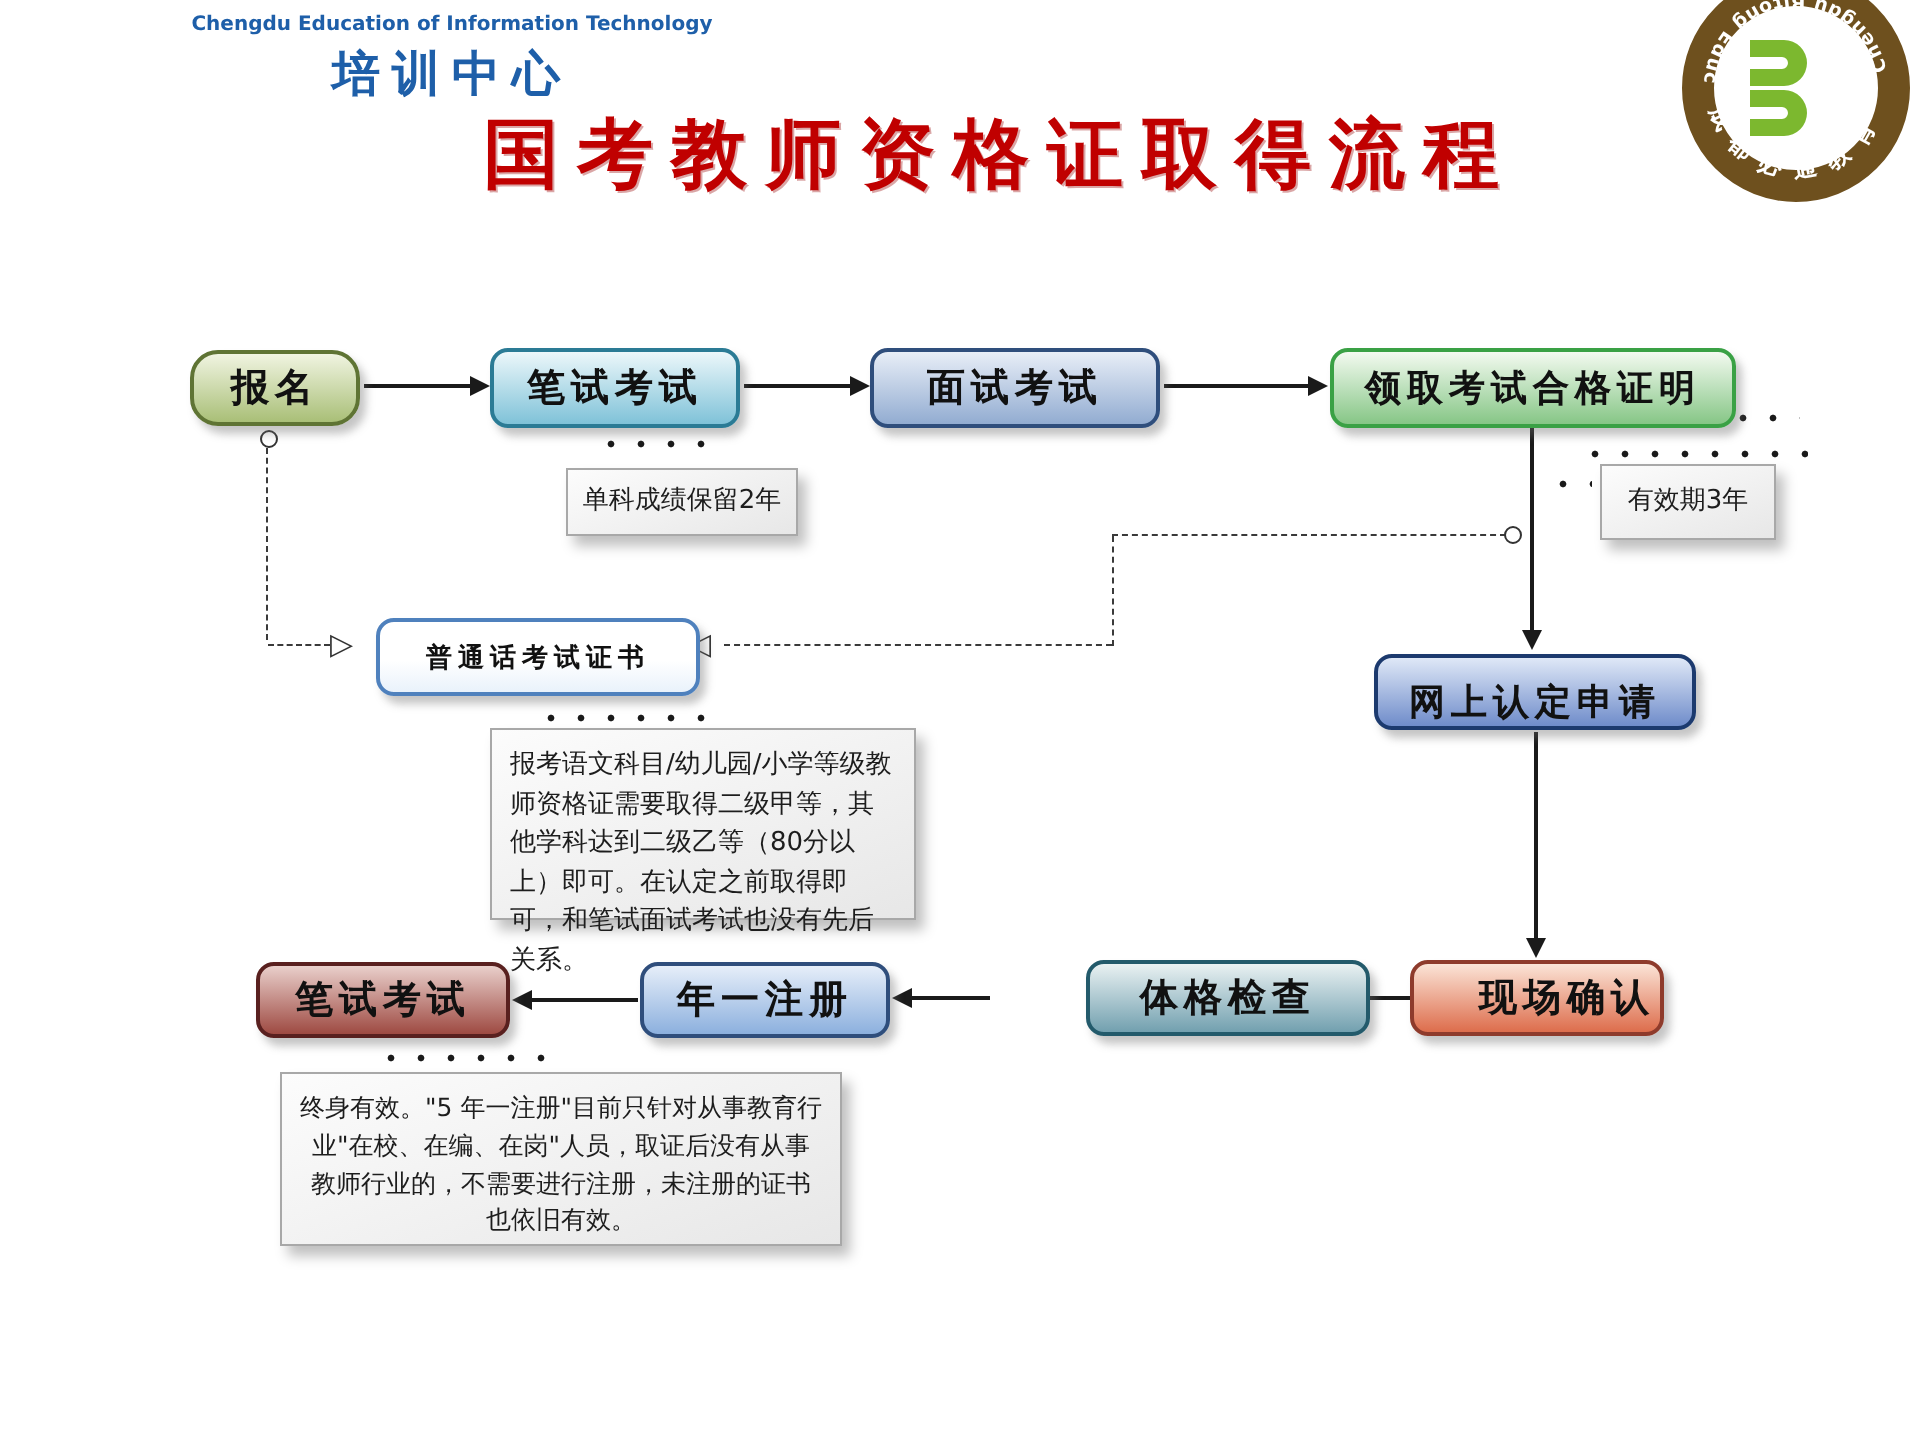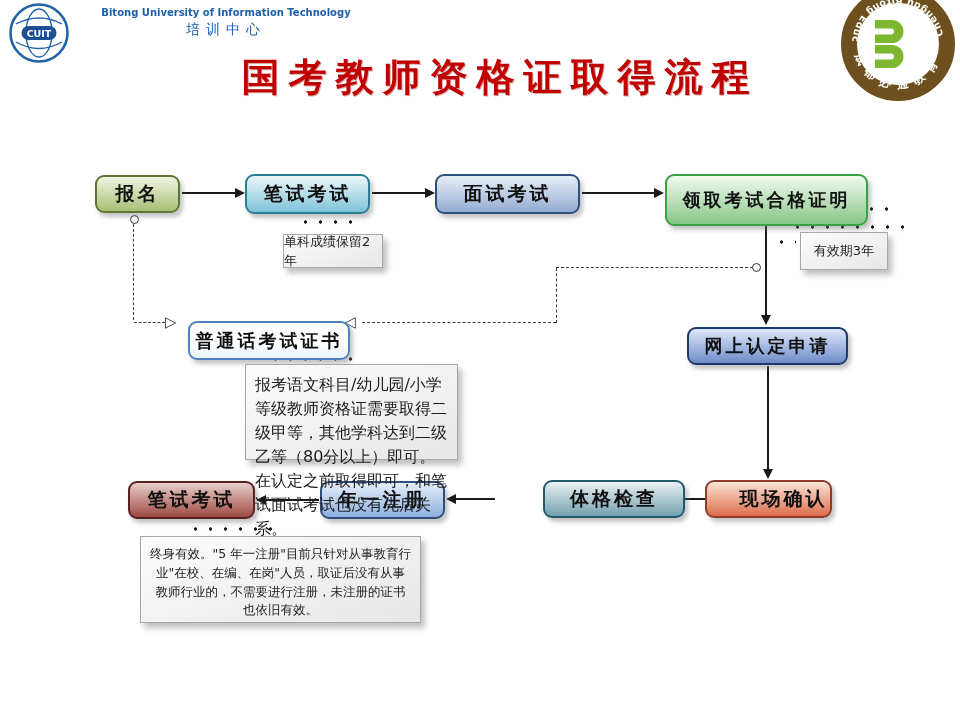--- a/index.html
+++ b/index.html
@@ -3,34 +3,34 @@
 <meta charset="utf-8">
 <style>
   html,body{margin:0;padding:0;background:#888;}
   .slide{position:relative;width:960px;height:720px;background:#ffffff;overflow:hidden;
          font-family:"DejaVu Sans",sans-serif;margin:0 auto;}
 
   
   .univ-block{position:absolute;left:66px;top:6px;width:320px;text-align:center;color:#1e5fa9;}
   .univ-cn{font-size:26px;font-weight:bold;letter-spacing:4px;font-family:"DejaVu Serif",serif;}
   .univ-en{font-size:10px;font-weight:bold;margin-top:1px;}
-  .univ-center{font-size:14px;font-weight:normal;letter-spacing:6px;margin-top:3px;font-family:"DejaVu Serif",serif;}
+  .univ-center{font-size:24px;font-weight:bold;letter-spacing:6px;margin-top:3px;font-family:"DejaVu Serif",serif;}
   .main-title{position:absolute;left:240px;top:32px;width:520px;text-align:center;
       font-family:"DejaVu Serif",serif;font-weight:bold;font-size:38px;color:#c00000;
       letter-spacing:9px;text-shadow:1px 1px 0 rgba(150,0,0,.35);margin-top:20px;}
   .cuit-logo{position:absolute;left:8px;top:2px;}
   .bitong-logo{position:absolute;left:838px;top:-16px;}
 
   
   .node{position:absolute;box-sizing:border-box;border:2.4px solid;border-radius:9px;
         display:flex;align-items:center;justify-content:center;
         font-weight:bold;font-size:19px;letter-spacing:3px;color:#111;
         font-family:"DejaVu Serif",serif;
         box-shadow:3px 4px 4px rgba(110,110,110,.4);}
-  .c-green {border-color:#5f7434;background:linear-gradient(#f0f4e1,#a9bf77);}
+  .c-green {border-color:#5f7434;background:linear-gradient(#f0f4e1,#a9bf77);border-radius:14px;}
   .c-cyan  {border-color:#2b7b95;background:linear-gradient(#ecf7fa,#7fc2d8);}
   .c-blue  {border-color:#2f4e7c;background:linear-gradient(#e8eef7,#92acd1);}
   .c-bgreen{border-color:#3aa145;background:linear-gradient(#f3faf0,#86c686);}
   .c-white {border-color:#4f81bd;background:linear-gradient(#ffffff 55%,#e9f2fb);}
   .c-navy  {border-color:#1c3a6e;background:linear-gradient(#dfe8f7,#6f8cca);}
   .c-orange{border-color:#8e3b2c;background:linear-gradient(#fbe4d7,#dd6d4c);padding-left:30px;}
   .c-teal  {border-color:#235a6b;background:linear-gradient(#e9f1f2,#72a0af);}
   .c-lblue {border-color:#2f4e7c;background:linear-gradient(#e6eef9,#8cb0de);}
   .c-dred  {border-color:#59201f;background:linear-gradient(#e9cfcb,#9e4a42);}
 
@@ -43,41 +43,31 @@
   .head-l{position:absolute;width:0;height:0;border-top:5px solid transparent;border-bottom:5px solid transparent;border-right:10px solid #1a1a1a;}
   .head-d{position:absolute;width:0;height:0;border-left:5px solid transparent;border-right:5px solid transparent;border-top:10px solid #1a1a1a;}
   .conn-circle{position:absolute;width:7px;height:7px;border:1.6px solid #333;border-radius:50%;background:#fff;}
   .open-arrow{position:absolute;font-size:15px;color:#333;line-height:1;font-family:"DejaVu Sans",sans-serif;}
   .dots{position:absolute;background-image:radial-gradient(circle,#1a1a1a 1.4px,transparent 1.9px);
         background-size:15px 12px;background-position:2px 2px;}
 
   
   .note{position:absolute;box-sizing:border-box;background:linear-gradient(160deg,#fcfcfc,#e7e7e7);
         border:1px solid #a8a8a8;box-shadow:4px 5px 6px rgba(0,0,0,.25);
-        color:#1d1d1d;font-size:16px;line-height:1.5;}
+        color:#1d1d1d;font-size:13px;line-height:1.5;}
   .note-center{display:flex;align-items:center;justify-content:center;font-size:13px;}
 </style>
 </head>
 <body>
 
 <div class="slide">
 
-  <div class="cuit-logo">
-    <svg width="62" height="62" viewBox="0 0 62 62">
-      <circle cx="31" cy="31" r="28.5" fill="#ffffff" stroke="#2263a8" stroke-width="2.6"></circle>
-      <ellipse cx="31" cy="31" rx="13" ry="24" fill="none" stroke="#2263a8" stroke-width="1.4"></ellipse>
-      <path d="M8 40 Q31 53 54 40" fill="none" stroke="#2263a8" stroke-width="1.4"></path>
-      <path d="M8 22 Q31 10 54 22" fill="none" stroke="#2263a8" stroke-width="1.4"></path>
-      <rect x="13.5" y="24" width="35" height="14" rx="7" fill="#1d4f94"></rect>
-      <text x="31" y="34.5" text-anchor="middle" font-size="9.5" font-weight="bold" fill="#ffffff">CUIT</text>
-    </svg>
-  </div>
 
   <div class="univ-block">
-    <div class="univ-en">Bitong University of Information Technology</div>
+    <div class="univ-en">Chengdu Education of Information Technology</div>
     <div class="univ-center">培训中心</div>
   </div>
 
   <div class="main-title">国考教师资格证取得流程</div>
 
   <div class="bitong-logo">
     <svg width="120" height="120" viewBox="0 0 120 120">
       <circle cx="60" cy="60" r="49" fill="#ffffff" stroke="#6e501e" stroke-width="16"></circle>
       <defs>
         <path id="arcTop" d="M 106 60 A 46 46 0 0 0 14 60"></path>
@@ -133,43 +123,43 @@
 
   <div class="node c-green" style="left:95px;top:175px;width:85px;height:38px;">
       <span>报名</span>
     </div>
   <div class="node c-cyan" style="left:245px;top:174px;width:125px;height:40px;">
       <span>笔试考试</span>
     </div>
   <div class="node c-blue" style="left:435px;top:174px;width:145px;height:40px;">
       <span>面试考试</span>
     </div>
-  <div class="node c-bgreen" style="left:665px;top:174px;width:203px;height:52px;font-size:18px;">
+  <div class="node c-bgreen" style="left:665px;top:174px;width:203px;height:40px;font-size:18px;">
       <span>领取考试合格证明</span>
     </div>
-  <div class="node c-white" style="left:188px;top:321px;width:162px;height:39px;font-size:18px;">
+  <div class="node c-white" style="left:188px;top:309px;width:162px;height:39px;font-size:13px;">
       <span>普通话考试证书</span>
     </div>
-  <div class="node c-navy" style="left:687px;top:327px;width:161px;height:38px;font-size:18px;">
+  <div class="node c-navy" style="left:687px;top:327px;width:161px;height:38px;font-size:18px;align-items:flex-end;">
       <span>网上认定申请</span>
     </div>
   <div class="node c-orange" style="left:705px;top:480px;width:127px;height:38px;">
       <span>现场确认</span>
     </div>
   <div class="node c-teal" style="left:495px;top:480px;width:142px;height:38px;margin-left:48px;">
       <span>体格检查</span>
     </div>
   <div class="node c-lblue" style="left:320px;top:481px;width:125px;height:38px;">
       <span>年一注册</span>
     </div>
   <div class="node c-dred" style="left:128px;top:481px;width:127px;height:38px;">
       <span>笔试考试</span>
     </div>
 
-  <div class="note note-center" style="left:283px;top:234px;width:100px;height:34px;">
+  <div class="note note-center" style="left:283px;top:234px;width:116px;height:34px;">
     <span>单科成绩保留2年</span>
   </div>
 
   <div class="note note-center" style="left:800px;top:232px;width:88px;height:38px;">
     <span>有效期3年</span>
   </div>
 
   <div class="note" style="left:245px;top:364px;width:213px;height:96px;padding:8px 9px;text-align:left;">
     <span>报考语文科目/幼儿园/小学等级教师资格证需要取得二级甲等，其他学科达到二级乙等（80分以上）即可。在认定之前取得即可，和笔试面试考试也没有先后关系。</span>
   </div>

